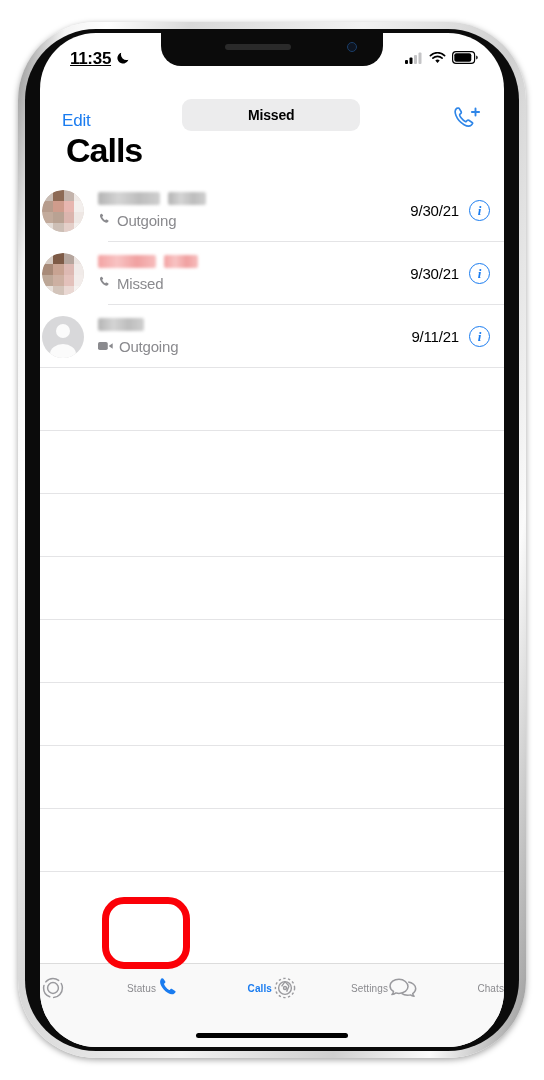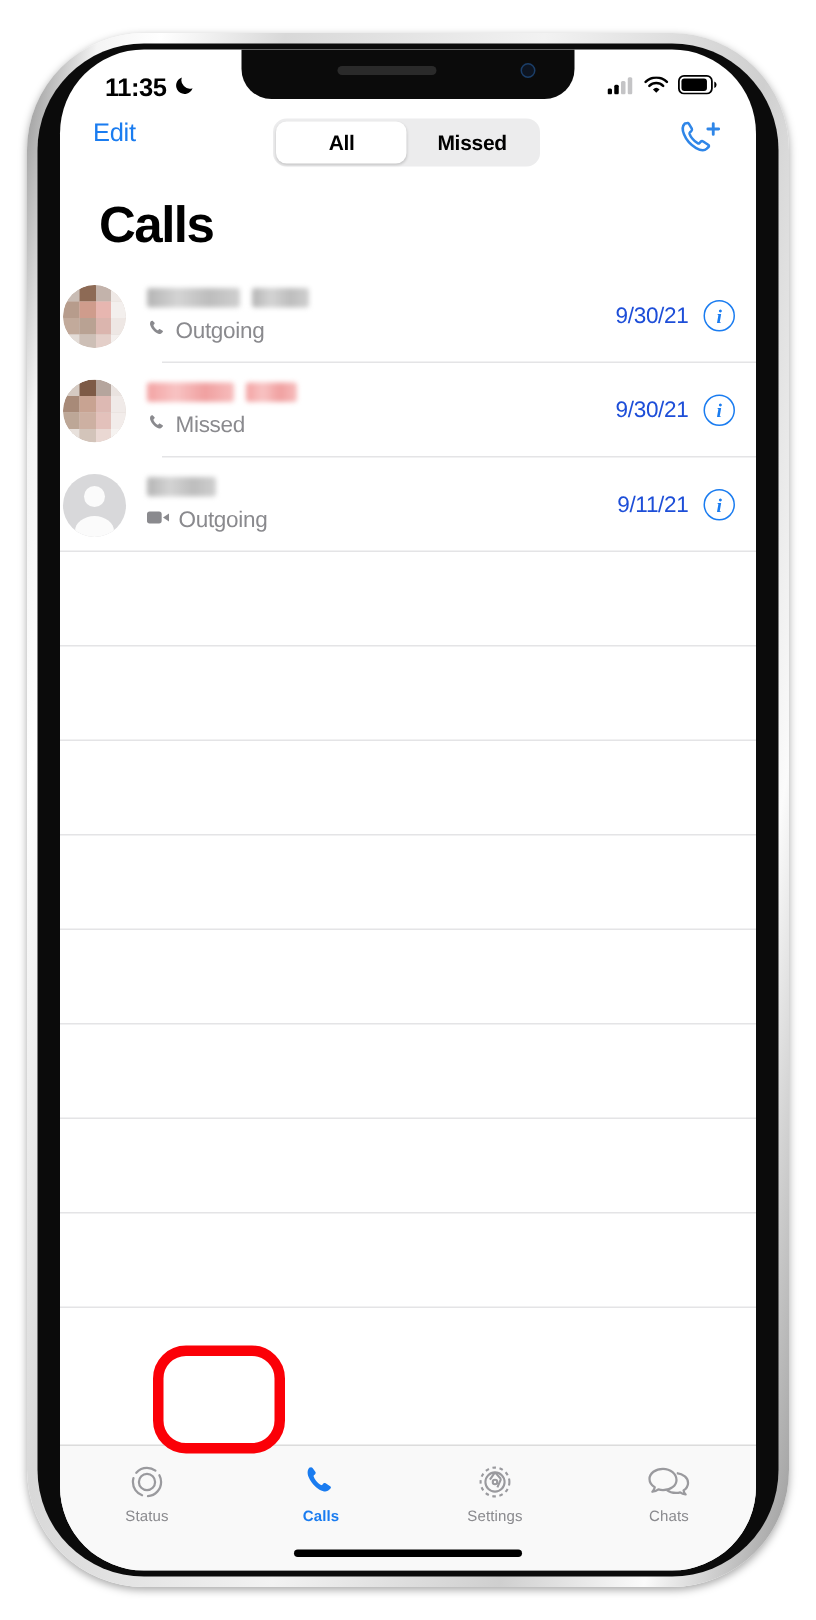--- a/index.html
+++ b/index.html
@@ -50,30 +50,30 @@
   #notch-camera {
     position: absolute; right: 26px; top: 9px;
     width: 10px; height: 10px; border-radius: 50%;
     background: #0d1420; border: 1.5px solid #1b3e68;
   }
 
   
   #status-bar {
     position: absolute; top: 0; left: 0; width: 100%; height: 46px;
     display: flex; align-items: center; justify-content: space-between;
-    padding: 6px 26px 0 30px; z-index: 30;
+    padding: 6px 26px 0 30px; z-index: 30; text-decoration: underline;
   }
   #status-time-wrap { display: flex; align-items: center; gap: 5px; }
   #status-time { font-size: 17px; font-weight: 700; letter-spacing: -.3px; color: #000; }
   #status-right { display: flex; align-items: center; gap: 6px; }
 
   
   #nav-bar {
     position: absolute; top: 46px; left: 0; width: 100%; height: 52px;
-    display: flex; align-items: flex-start; justify-content: space-between;
+    display: flex; align-items: flex-end; justify-content: space-between;
     padding: 0 22px; z-index: 20;
   }
   #edit-button { font-size: 17px; color: #1a7cf0; letter-spacing: -.2px; cursor: pointer; }
   #segmented-control {
     display: flex; background: #ececed; border-radius: 9px;
     padding: 2px; width: 178px; height: 32px;
   }
   .seg { flex: 1; display: flex; align-items: center; justify-content: center;
          font-size: 14px; font-weight: 600; color: #000; border-radius: 7px;
          letter-spacing: -.2px; cursor: pointer; }
@@ -101,35 +101,35 @@
     content:''; position:absolute; left:50%; bottom:-6px; transform:translateX(-50%);
     width:26px; height:20px; border-radius:50% 50% 0 0; background:#fbfbfb;
   }
   .row-body { flex: 1; margin-left: 14px; padding-right: 8px; min-width: 0; }
   .name-blur { height: 13px; border-radius: 2px; margin-bottom: 7px; display:flex; gap:8px; }
   .blur-seg { border-radius: 2px; }
   .blur-gray  { background: linear-gradient(90deg,#b4b4b4,#d4d4d4,#bdbdbd,#cfcfcf); filter: blur(1.6px); }
   .blur-red   { background: linear-gradient(90deg,#f3a3a3,#f8c3c3,#f0a0a0,#f7bdbd); filter: blur(1.6px); }
   .sub-line { display: flex; align-items: center; gap: 5px; font-size: 15px; color: #8a8a8e; letter-spacing: -.2px; }
   .row-right { display: flex; align-items: center; gap: 10px; flex: none; padding-right: 14px; }
-  .call-date { font-size: 15px; color: #1d4ed8; letter-spacing: -.2px; }
+  .call-date { font-size: 15px; color: #000000; letter-spacing: -.2px; }
   .info-btn { width: 21px; height: 21px; border-radius: 50%; border: 1.6px solid #1a7cf0;
               color: #1a7cf0; font-size: 13px; font-style: italic; font-family: "Liberation Serif", serif;
               display: flex; align-items: center; justify-content: center; cursor: pointer; font-weight: 600; }
   .separator { position: absolute; left: 0; right: 0; bottom: 0; height: 1px; background: #e4e4e6; }
   .separator.inset { left: 68px; }
   .empty-row { position: relative; height: 63px; }
 
   
   #tab-bar {
     position: absolute; bottom: 0; left: 0; width: 100%; height: 84px;
     background: #f9f9f9; border-top: 1px solid #dcdcdc;
     display: flex; align-items: flex-start; padding-top: 10px; z-index: 25;
   }
-  .tab { flex: 1; display: flex; flex-direction: column; align-items: center; gap: 4px; cursor: pointer; justify-content: space-between; }
+  .tab { flex: 1; display: flex; flex-direction: row; align-items: center; gap: 4px; cursor: pointer; justify-content: space-between; }
   .tab-icon { height: 28px; display: flex; align-items: center; justify-content: center; }
   .tab-label { font-size: 10px; color: #8a8a8e; letter-spacing: .1px; }
   .tab.active .tab-label { color: #1a7cf0; font-weight: 700; }
   #home-indicator {
     position: absolute; bottom: 9px; left: 50%; transform: translateX(-50%);
     width: 152px; height: 5px; border-radius: 3px; background: #000; z-index: 26;
   }
 
   
   #annotation-box {
@@ -185,21 +185,20 @@
           <path d="M24.2 4.4v4.2a2.2 2.2 0 0 0 0-4.2Z" fill="#000"></path>
         </svg>
       </span>
     </div>
   </div>
 
   <div id="nav-bar">
     <div id="edit-button">Edit</div>
 
     <div id="segmented-control">
-      <div class="seg selected">All</div>
       <div class="seg">Missed</div>
     </div>
 
     <div id="new-call-button">
       <svg width="30" height="26" viewBox="0 0 30 26">
         <path d="M4.6 3.3c-1.6 1.5-1.9 4.1-.6 7.2 1.4 3.5 4.6 7.2 8.1 9.2 3 1.7 5.6 1.8 7.1.4l1.1-1.1c.5-.5.4-1.1-.2-1.5l-3.3-2.2c-.6-.4-1.2-.3-1.7.2l-.8.9c-.3.3-.6.4-1 .2-1.3-.7-2.7-1.9-3.8-3.3-.9-1.1-1.5-2.2-1.8-3.1-.1-.4 0-.7.3-1l.9-.8c.5-.4.6-1 .3-1.6L7.3 3.6c-.4-.6-1-.8-1.5-.4Z" fill="none" stroke="#2f86e8" stroke-width="1.7" stroke-linejoin="round"></path>
         <path d="M23.5 3.4v7.2M19.9 7h7.2" stroke="#2f86e8" stroke-width="1.9" stroke-linecap="round"></path>
       </svg>
     </div>
   </div>

